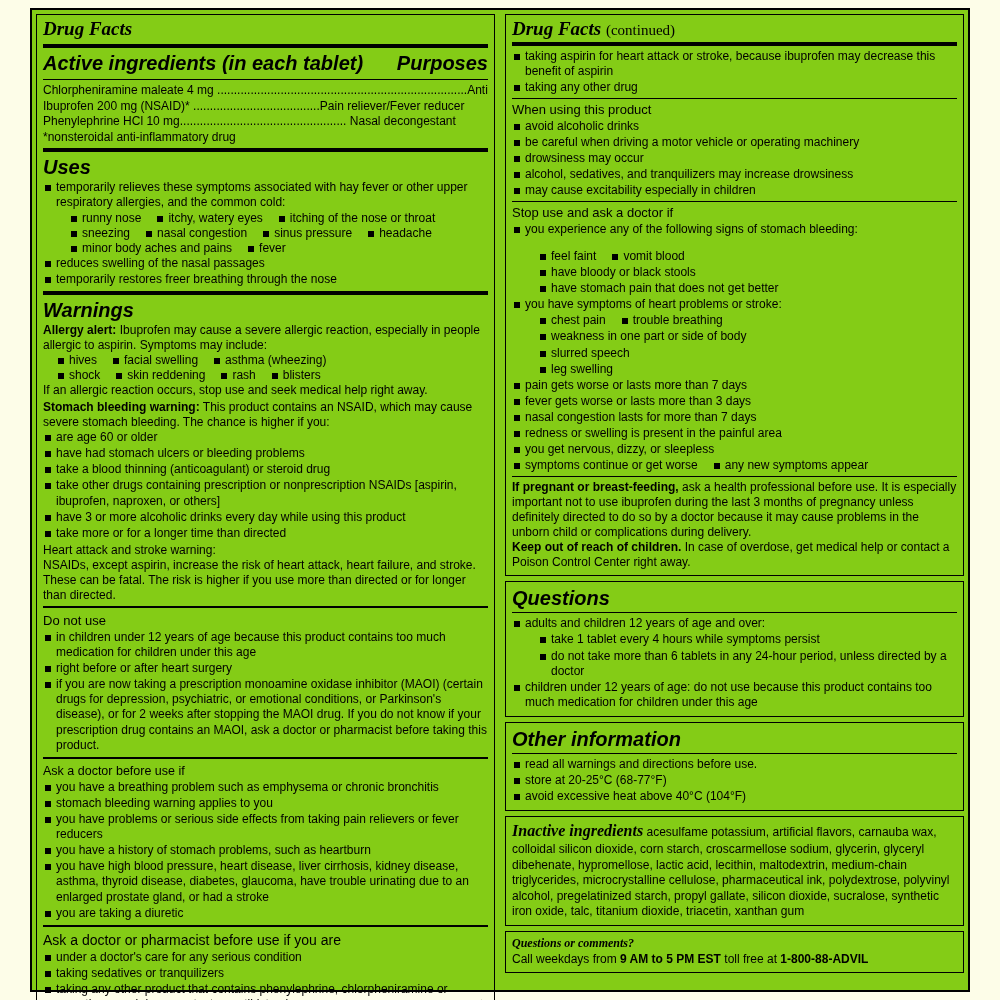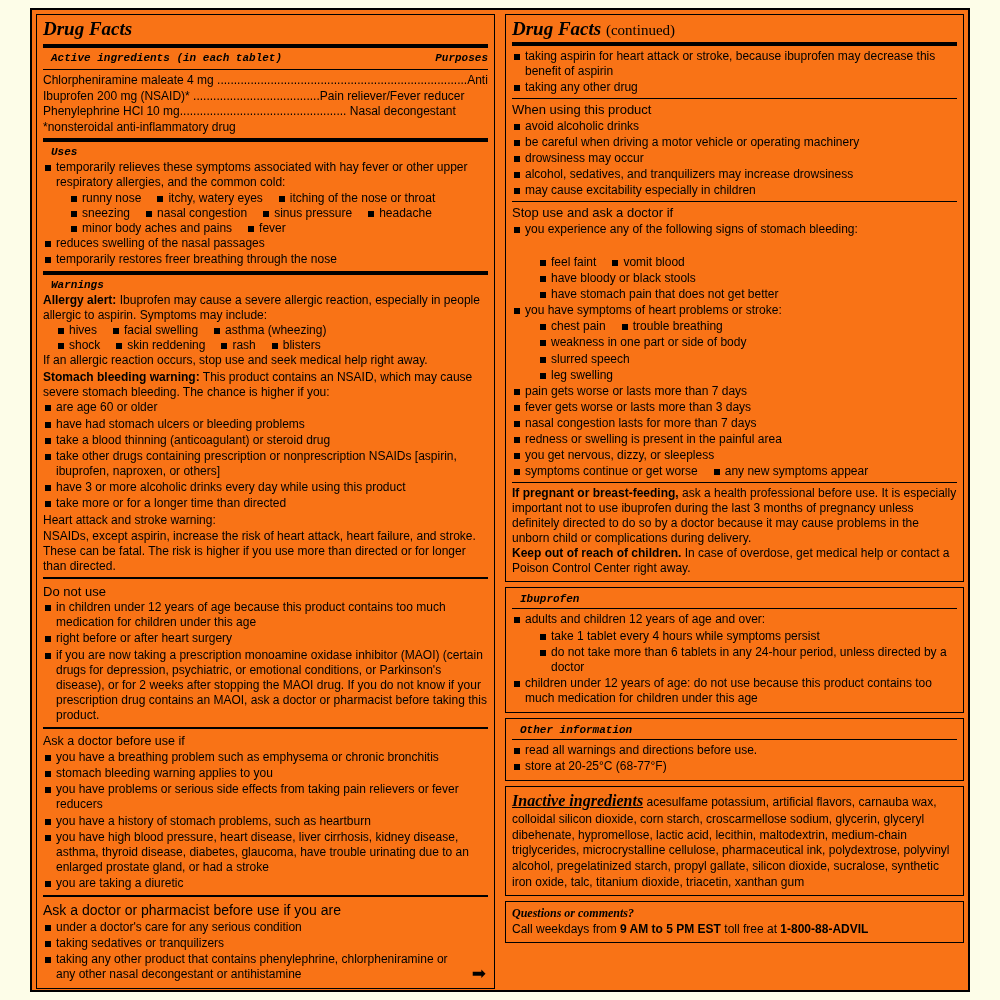--- a/index.html
+++ b/index.html
@@ -6,21 +6,21 @@
   html, body { margin:0; padding:0; }
   body {
     width:1000px; height:1000px;
     background:#fdfde8;
     font-family:"Liberation Sans", sans-serif;
     color:#000;
   }
   .page {
     position:absolute; left:30px; top:8px;
     width:940px; height:984px;
-    background:#f97316;
+    background:#84cc16;
     border:2px solid #000;
     display:flex;
     padding:4px;
   }
   .col { width:50%; display:flex; flex-direction:column; }
   .col.left { padding-right:5px; }
   .col.right { padding-left:5px; }
 
   .panel { border:1.5px solid #000; padding:4px 6px 5px 6px; margin-bottom:5px; }
 
@@ -30,24 +30,24 @@
     font-size:19px; line-height:1.05;
     margin:0 0 2px 0;
   }
   .dftitle .cont { font-style:normal; font-weight:normal; font-size:15px; }
 
   .hr-thick { border:0; border-top:4px solid #000; margin:3px 0 3px 0; }
   .hr-med   { border:0; border-top:2.5px solid #000; margin:3px 0 3px 0; }
   .hr-thin  { border:0; border-top:1px solid #000; margin:3px 0 3px 0; }
 
   .sechead {
-    font-family:Liberation Mono, monospace;
+    font-family:Liberation Sans, sans-serif;
     font-weight:bold; font-style:italic;
-    font-size:11px; line-height:1.1;
-    margin:1px 0 2px 8px;
+    font-size:20px; line-height:1.1;
+    margin:1px 0 2px 0;
   }
   .subhead {
     font-weight:normal; font-size:12px; line-height:1.2; margin:2px 0 1px 0;
   }
   .row-head { display:flex; justify-content:space-between; align-items:baseline; }
   .txt { font-size:12px; line-height:1.25; }
 
   .ing { font-size:12px; line-height:1.3; white-space:nowrap; overflow:hidden; }
   .ing .dots { letter-spacing:0px; }
 
@@ -68,21 +68,20 @@
 
   .bold { font-weight:bold; }
 
   .arrow { position:absolute; right:8px; bottom:6px; font-size:17px; line-height:1; }
   .leftbottom { position:relative; }
 
   .inact-head {
     font-family:"Liberation Serif", serif;
     font-weight:bold; font-style:italic; font-size:16px;
     display:inline;
-    text-decoration:underline;
   }
   .qhead {
     font-family:"Liberation Serif", serif;
     font-weight:bold; font-style:italic; font-size:12px; margin-bottom:1px;
   }
   .fill { flex:1 1 auto; }
 </style>
 </head>
 <body>
 
@@ -234,21 +233,21 @@
         <li>alcohol, sedatives, and tranquilizers may increase drowsiness</li>
         <li>may cause excitability especially in children</li>
       </ul>
 
       <hr class="hr-thin">
 
       <div class="subhead" style="font-size:13px;">Stop use and ask a doctor if</div>
       <ul class="bl">
         <li>
           <span>you experience any of the following signs of stomach bleeding:</span>
-          <div class="txt" style="padding-left:13px; margin-top:18px;">
+          <div class="txt" style="padding-left:13px; margin-top:12px;">
             <span class="inline-b">feel faint</span><span class="inline-b">vomit blood</span>
           </div>
           <ul class="bl" style="padding-left:13px;">
             <li>have bloody or black stools</li>
             <li>have stomach pain that does not get better</li>
           </ul>
         </li>
         <li>
           <span>you have symptoms of heart problems or stroke:</span>
           <div class="txt" style="padding-left:13px; margin-top:1px;">
@@ -276,40 +275,41 @@
         <span class="bold">If pregnant or breast-feeding,</span>
         <span>ask a health professional before use. It is especially important not to use ibuprofen during the last 3 months of pregnancy unless definitely directed to do so by a doctor because it may cause problems in the unborn child or complications during delivery.</span>
       </div>
       <div class="txt">
         <span class="bold">Keep out of reach of children.</span>
         <span>In case of overdose, get medical help or contact a Poison Control Center right away.</span>
       </div>
     </div>
 
     <div class="panel">
-      <div class="sechead">Ibuprofen</div>
+      <div class="sechead">Questions</div>
       <hr class="hr-thin">
       <ul class="bl">
         <li>
           <span>adults and children 12 years of age and over:</span>
           <ul class="bl" style="padding-left:13px;">
             <li>take 1 tablet every 4 hours while symptoms persist</li>
             <li>do not take more than 6 tablets in any 24-hour period, unless directed by a doctor</li>
           </ul>
         </li>
         <li>children under 12 years of age: do not use because this product contains too much medication for children under this age</li>
       </ul>
     </div>
 
     <div class="panel">
       <div class="sechead">Other information</div>
       <hr class="hr-thin">
       <ul class="bl">
         <li>read all warnings and directions before use.</li>
         <li>store at 20-25°C (68-77°F)</li>
+        <li>avoid excessive heat above 40°C (104°F)</li>
       </ul>
     </div>
 
     <div class="panel">
       <div class="txt" style="line-height:1.3;">
         <span class="inact-head">Inactive ingredients</span>
         <span>acesulfame potassium, artificial flavors, carnauba wax, colloidal silicon dioxide, corn starch, croscarmellose sodium, glycerin, glyceryl dibehenate, hypromellose, lactic acid, lecithin, maltodextrin, medium-chain triglycerides, microcrystalline cellulose, pharmaceutical ink, polydextrose, polyvinyl alcohol, pregelatinized starch, propyl gallate, silicon dioxide, sucralose, synthetic iron oxide, talc, titanium dioxide, triacetin, xanthan gum</span>
       </div>
     </div>
 

